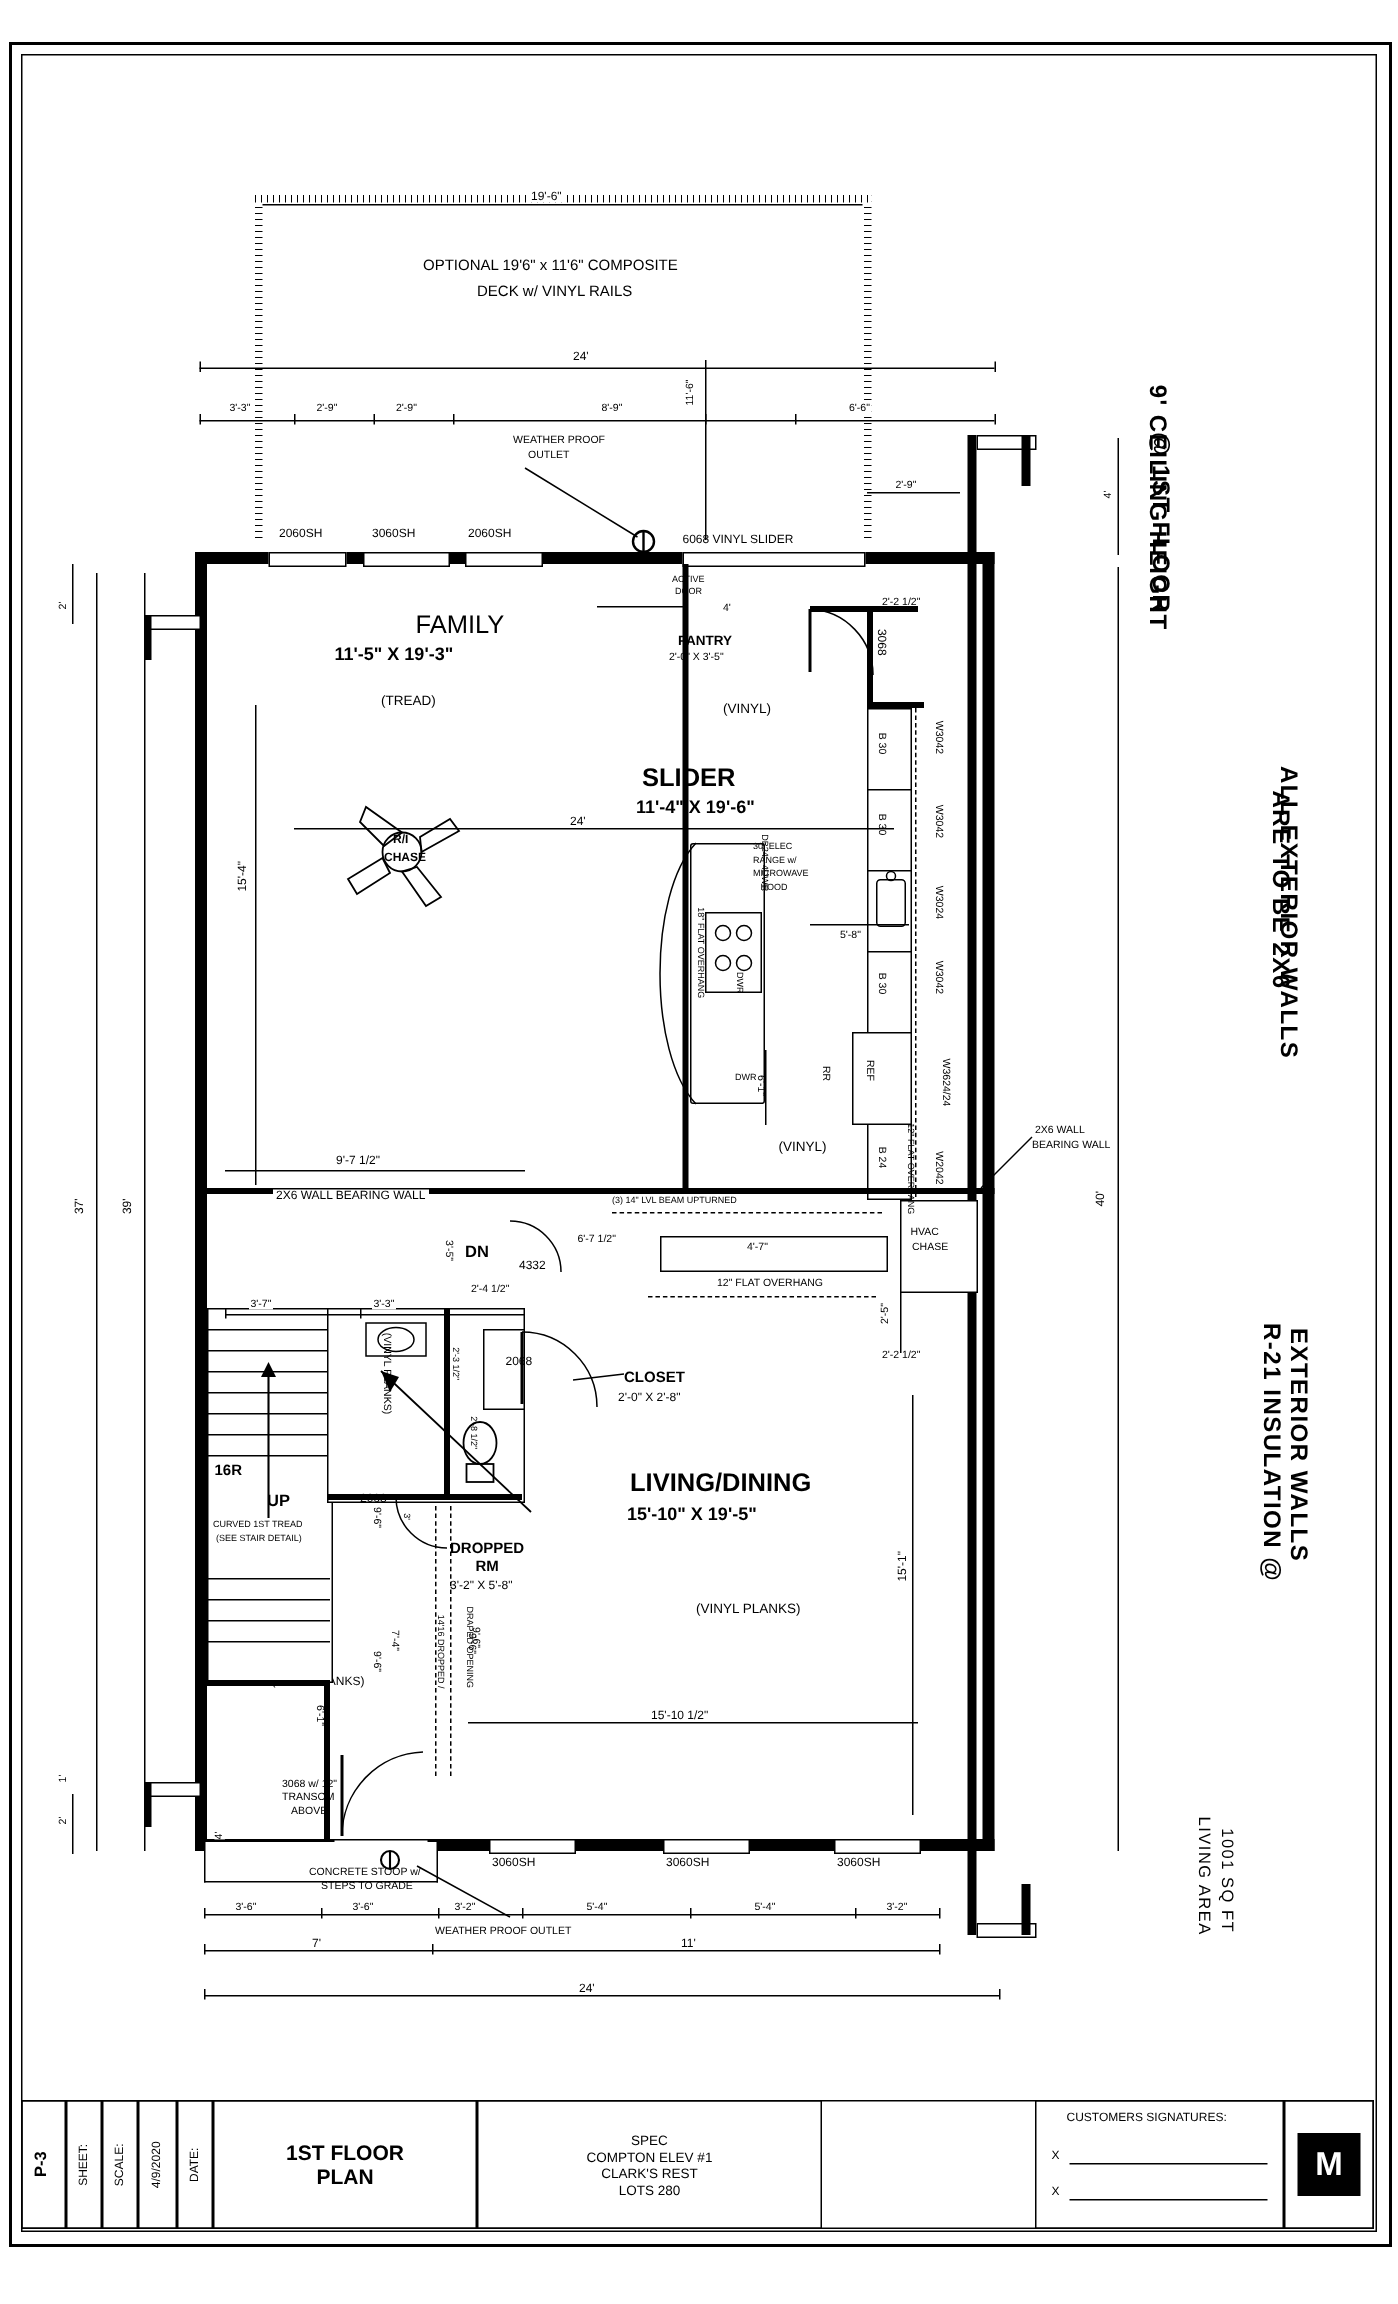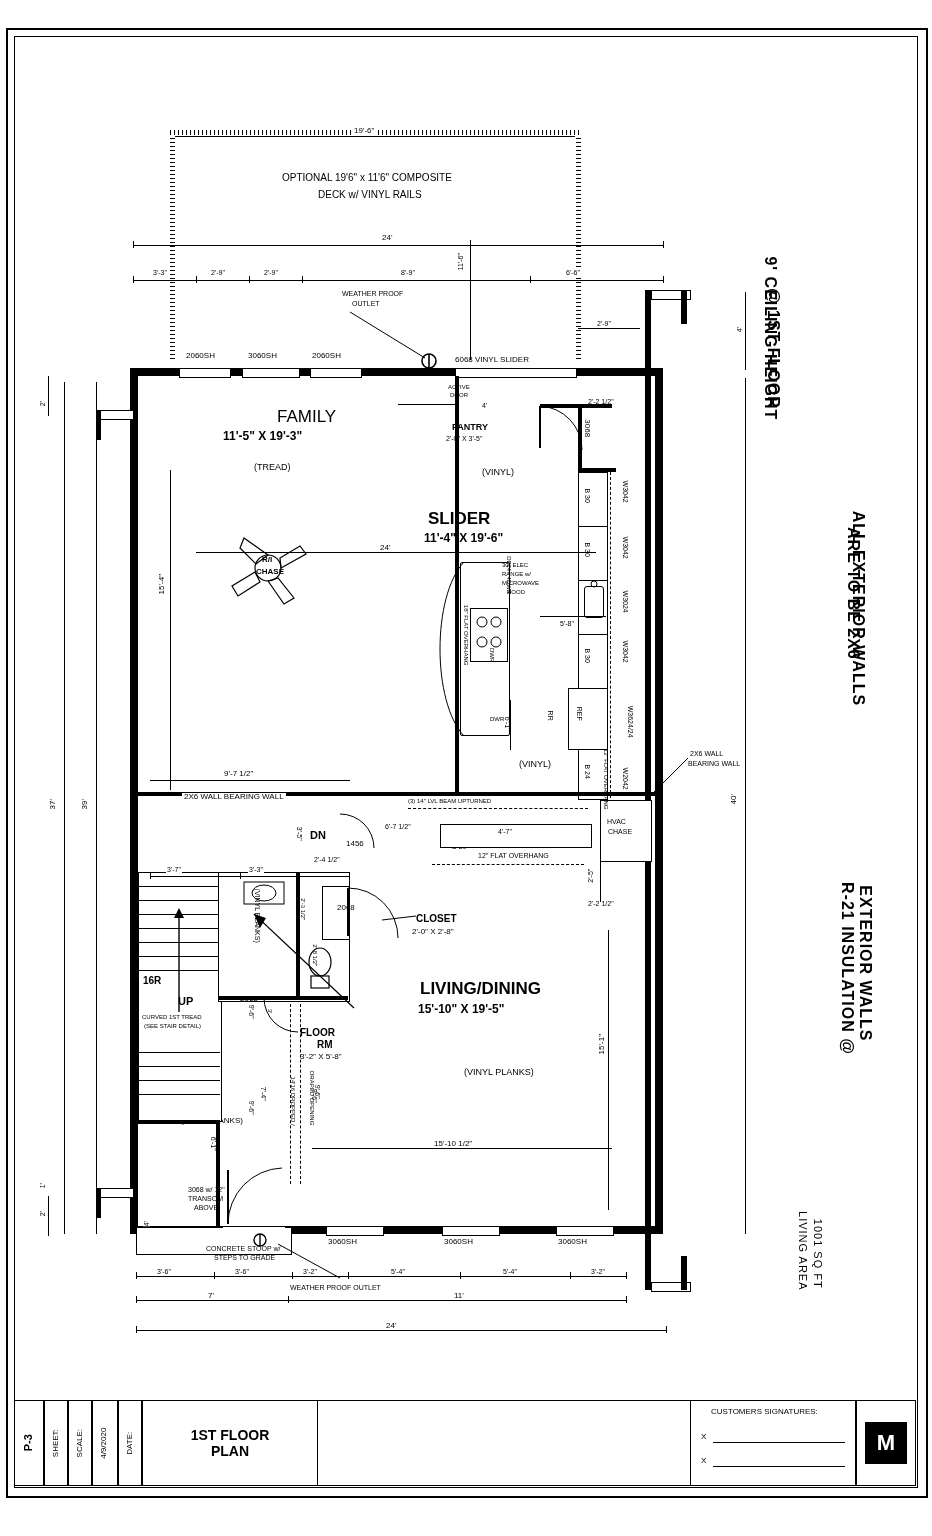--- a/index.html
+++ b/index.html
@@ -149,21 +149,21 @@
   <div class="txt" style="left:519px;top:760px;font-size:9px;">(VINYL)</div>
 
   <div class="txt" style="left:420px;top:980px;font-size:17px;font-weight:bold;">LIVING/DINING</div>
   <div class="txt" style="left:418px;top:1003px;font-size:12px;font-weight:bold;">15'-10" X 19'-5"</div>
   <div class="txt" style="left:464px;top:1068px;font-size:9px;">(VINYL PLANKS)</div>
 
   <div class="txt" style="left:172px;top:1062px;font-size:14px;font-weight:bold;">FOYER</div>
   <div class="txt" style="left:164px;top:1081px;font-size:10px;font-weight:bold;">6'-6" X 8'-6"</div>
   <div class="txt" style="left:181px;top:1117px;font-size:8px;">(VINYL PLANKS)</div>
 
-  <div class="txt" style="left:300px;top:1028px;font-size:10px;font-weight:bold;">FLOOR</div>
+  <div class="txt" style="left:300px;top:1028px;font-size:10px;font-weight:bold;">DROPPED</div>
   <div class="txt" style="left:317px;top:1040px;font-size:10px;font-weight:bold;">RM</div>
   <div class="txt" style="left:300px;top:1053px;font-size:8px;">3'-2" X 5'-8"</div>
 
   <div class="txt" style="left:416px;top:914px;font-size:10px;font-weight:bold;">CLOSET</div>
   <div class="txt" style="left:412px;top:928px;font-size:8px;">2'-0" X 2'-8"</div>
 
   <div class="txt" style="left:452px;top:423px;font-size:9px;font-weight:bold;">PANTRY</div>
   <div class="txt" style="left:446px;top:435px;font-size:7px;">2'-0" X 3'-5"</div>
 
   <div class="txt" style="left:262px;top:556px;font-size:8px;font-weight:bold;">R/I</div>
@@ -297,21 +297,21 @@
     <path d="M9,2 L4,12 L14,12 Z" fill="#000"></path>
   </svg>
   <div class="txt" style="left:143px;top:976px;font-size:10px;font-weight:bold;">16R</div>
   <div class="txt" style="left:178px;top:996px;font-size:11px;font-weight:bold;">UP</div>
   <div class="txt" style="left:142px;top:1014px;font-size:6px;">CURVED 1ST TREAD</div>
   <div class="txt" style="left:144px;top:1023px;font-size:6px;">(SEE STAIR DETAIL)</div>
 
   <div class="txt" style="left:310px;top:830px;font-size:11px;font-weight:bold;">DN</div>
   <div class="txt rot90" style="left:292px;top:830px;font-size:7px;">3'-5"</div>
   <div class="txt" style="left:314px;top:856px;font-size:7px;">2'-4 1/2"</div>
-  <div class="txt" style="left:346px;top:840px;font-size:8px;">1456</div>
+  <div class="txt" style="left:346px;top:840px;font-size:8px;">4332</div>
   <svg class="abs" style="left:338px;top:812px;" width="40" height="40">
     <path d="M2,2 A34,34 0 0 1 36,36" stroke="#000" fill="none" stroke-width="1"></path>
   </svg>
 
   <div class="hollow" style="left:218px;top:872px;width:130px;height:128px;"></div>
   <div class="wall" style="left:296px;top:872px;width:4px;height:128px;"></div>
   <div class="wall" style="left:218px;top:996px;width:130px;height:4px;"></div>
   <div class="hollow" style="left:322px;top:886px;width:26px;height:52px;"></div>
   <svg class="abs" style="left:346px;top:886px;" width="56" height="56">
     <path d="M2,2 A50,50 0 0 1 52,52" stroke="#000" fill="none" stroke-width="1"></path>
@@ -458,20 +458,26 @@
   <div class="tb tbCenter" style="left:92px;top:1400px;width:26px;height:86px;">
     <span class="txt rot270" style="position:relative;left:0;top:0;font-size:8px;">4/9/2020</span>
   </div>
   <div class="tb tbCenter" style="left:118px;top:1400px;width:24px;height:86px;">
     <span class="txt rot270" style="position:relative;left:0;top:0;font-size:8px;">DATE:</span>
   </div>
   <div class="tb" style="left:142px;top:1400px;width:176px;height:86px;display:flex;flex-direction:column;align-items:center;justify-content:center;">
     <span style="font-size:14px;font-weight:bold;">1ST FLOOR</span>
     <span style="font-size:14px;font-weight:bold;">PLAN</span>
   </div>
+  <div class="tb" style="left:318px;top:1400px;width:230px;height:86px;display:flex;flex-direction:column;align-items:center;justify-content:center;gap:1px;">
+    <span style="font-size:9px;">SPEC</span>
+    <span style="font-size:9px;">COMPTON ELEV #1</span>
+    <span style="font-size:9px;">CLARK'S REST</span>
+    <span style="font-size:9px;">LOTS 280</span>
+  </div>
   <div class="tb" style="left:690px;top:1400px;width:166px;height:86px;">
     <span class="txt" style="left:20px;top:7px;font-size:8px;position:absolute;">CUSTOMERS SIGNATURES:</span>
     <span class="txt" style="left:10px;top:32px;font-size:8px;position:absolute;">X</span>
     <div class="abs" style="left:22px;top:41px;width:132px;height:1px;background:#000;"></div>
     <span class="txt" style="left:10px;top:56px;font-size:8px;position:absolute;">X</span>
     <div class="abs" style="left:22px;top:65px;width:132px;height:1px;background:#000;"></div>
   </div>
   <div class="tb tbCenter" style="left:856px;top:1400px;width:60px;height:86px;">
     <div style="width:42px;height:42px;background:#000;color:#fff;display:flex;align-items:center;justify-content:center;font-size:22px;font-weight:bold;">M</div>
   </div>

